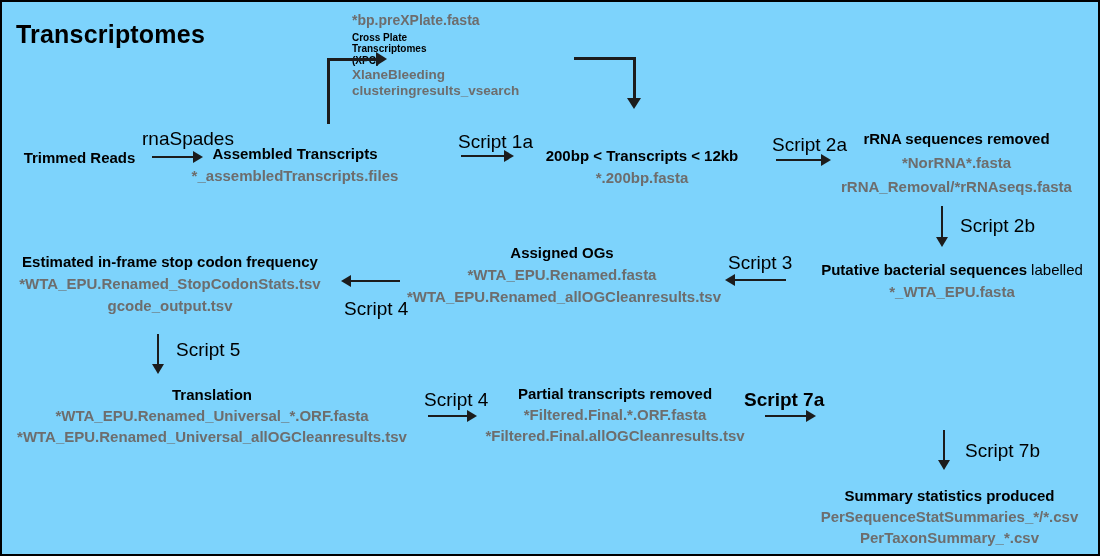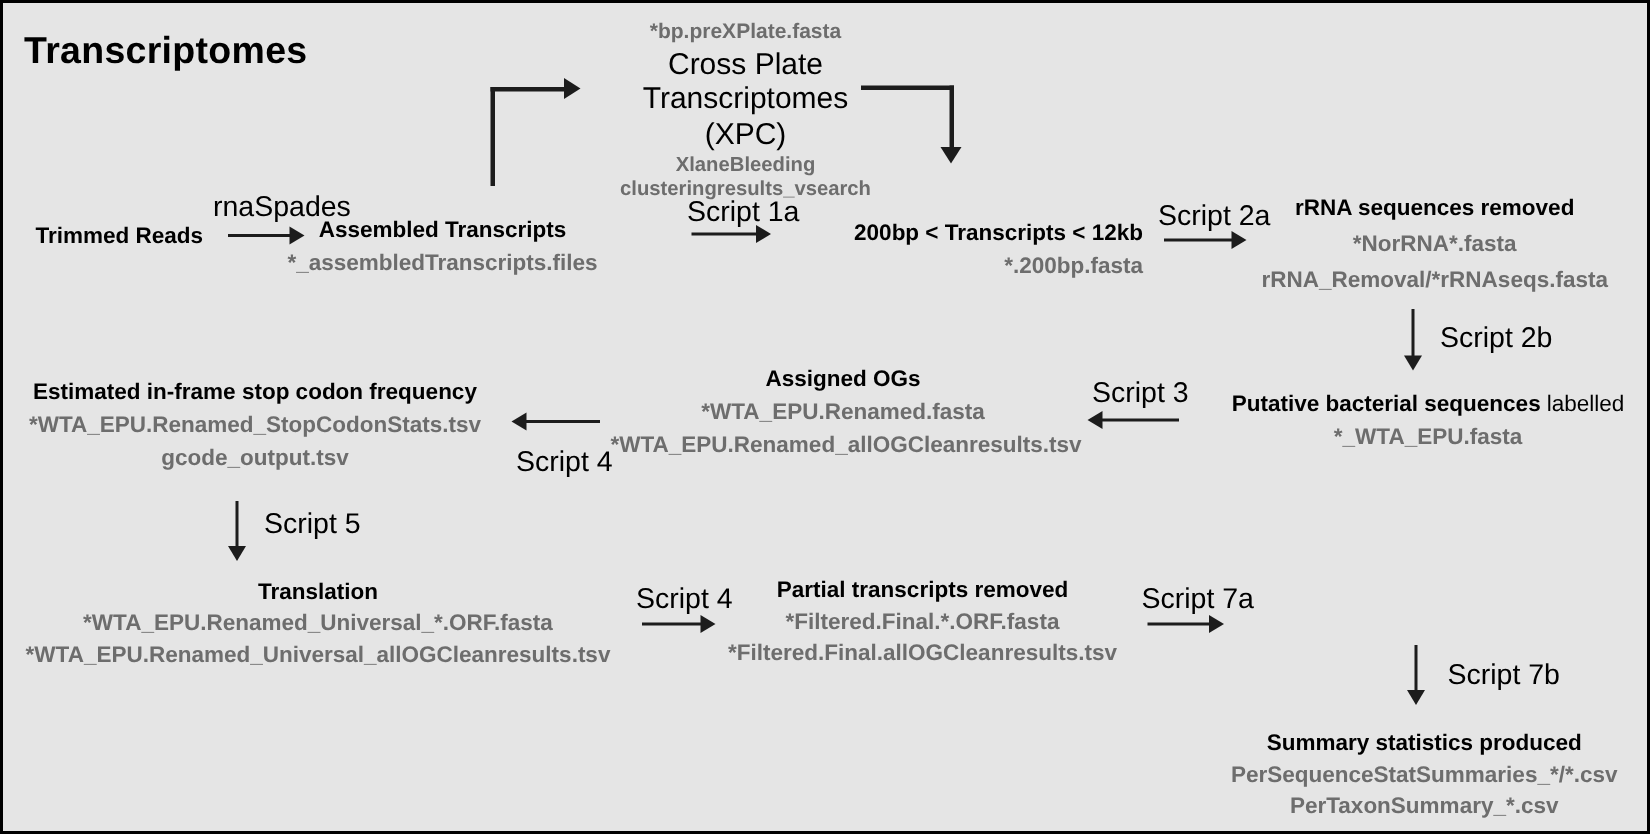--- a/index.html
+++ b/index.html
@@ -1,31 +1,31 @@
 <!DOCTYPE html>
 <html><head>
 <meta charset="utf-8">
 <style>
   * { margin:0; padding:0; box-sizing:border-box; }
   body { background:#fff; font-family:"Liberation Sans", sans-serif; }
   .canvas {
     position:relative; width:1100px; height:556px;
-    background:#e5e5e5; border:2px solid #000; overflow:hidden;
+    background:#7dd3fc; border:2px solid #000; overflow:hidden;
     font-family:"Liberation Sans", sans-serif;
   }
   .page-title { position:absolute; left:14px; top:18px; font-size:25px; font-weight:bold; color:#000; letter-spacing:0.2px; }
 
   .node { position:absolute; text-align:center; line-height:1.45; }
   .node .t  { font-size:15px; font-weight:bold; color:#000; }
   .node .t .reg { font-weight:normal; margin-left:4px; }
   .node .f  { font-size:15px; font-weight:bold; color:#6d6d6d; }
 
-  .xpc { position:absolute; left:350px; top:10px; width:290px; text-align:center; line-height:1.18; }
+  .xpc { position:absolute; left:350px; top:10px; width:290px; line-height:1.18; }
   .xpc .fa { font-size:14px; font-weight:bold; color:#6d6d6d; margin-bottom:3px; }
-  .xpc .tl { font-size:20px; font-weight:normal; color:#000; }
+  .xpc .tl { font-size:10px; font-weight:bold; color:#000; }
   .xpc .fb { font-size:13.5px; font-weight:bold; color:#6d6d6d; }
   .xpc .fb:first-of-type { margin-top:4px; }
 
   .lbl { position:absolute; font-size:19px; color:#000; text-align:center; white-space:nowrap; }
 
   .arrow-h { position:absolute; height:2px; background:#1c1c1c; }
   .arrow-h.right::after { content:""; position:absolute; right:-9px; top:-5px;
     border-left:10px solid #1c1c1c; border-top:6px solid transparent; border-bottom:6px solid transparent; }
   .arrow-h.left::before { content:""; position:absolute; left:-9px; top:-5px;
     border-right:10px solid #1c1c1c; border-top:6px solid transparent; border-bottom:6px solid transparent; }
@@ -69,21 +69,21 @@
   <div class="arrow-h right" style="left:150px; top:154px; width:42px;"></div>
 
   <div class="node" style="left:173px; top:141px; width:240px;">
     <div class="t">Assembled Transcripts</div>
     <div class="f">*_assembledTranscripts.files</div>
   </div>
 
   <div class="lbl" style="left:456px; top:129px; width:62px;">Script 1a</div>
   <div class="arrow-h right" style="left:459px; top:153px; width:44px;"></div>
 
-  <div class="node" style="left:520px; top:143px; width:240px;text-align:right;">
+  <div class="node" style="left:520px; top:143px; width:240px;">
     <div class="t">200bp &lt; Transcripts &lt; 12kb</div>
     <div class="f">*.200bp.fasta</div>
   </div>
 
   <div class="lbl" style="left:770px; top:132px; width:62px;">Script 2a</div>
   <div class="arrow-h right" style="left:774px; top:157px; width:46px;"></div>
 
   <div class="node" style="left:822px; top:125px; width:265px; line-height:1.6;">
     <div class="t">rRNA sequences removed</div>
     <div class="f">*NorRNA*.fasta</div>
@@ -129,21 +129,21 @@
 
   <div class="lbl" style="left:422px; top:387px; width:58px;">Script 4</div>
   <div class="arrow-h right" style="left:426px; top:413px; width:40px;"></div>
 
   <div class="node" style="left:468px; top:381px; width:290px; line-height:1.4;">
     <div class="t">Partial transcripts removed</div>
     <div class="f">*Filtered.Final.*.ORF.fasta</div>
     <div class="f">*Filtered.Final.allOGCleanresults.tsv</div>
   </div>
 
-  <div class="lbl" style="left:759px; top:387px; width:62px;">Script 7a</div>
+  <div class="lbl" style="left:742px; top:387px; width:62px;font-weight:bold;">Script 7a</div>
   <div class="arrow-h right" style="left:763px; top:413px; width:42px;"></div>
 
 
   <div class="arrow-v down" style="left:941px; top:428px; height:31px;"></div>
   <div class="lbl" style="left:963px; top:438px;">Script 7b</div>
 
   <div class="node" style="left:795px; top:483px; width:305px; line-height:1.4;">
     <div class="t">Summary statistics produced</div>
     <div class="f">PerSequenceStatSummaries_*/*.csv</div>
     <div class="f">PerTaxonSummary_*.csv</div>

